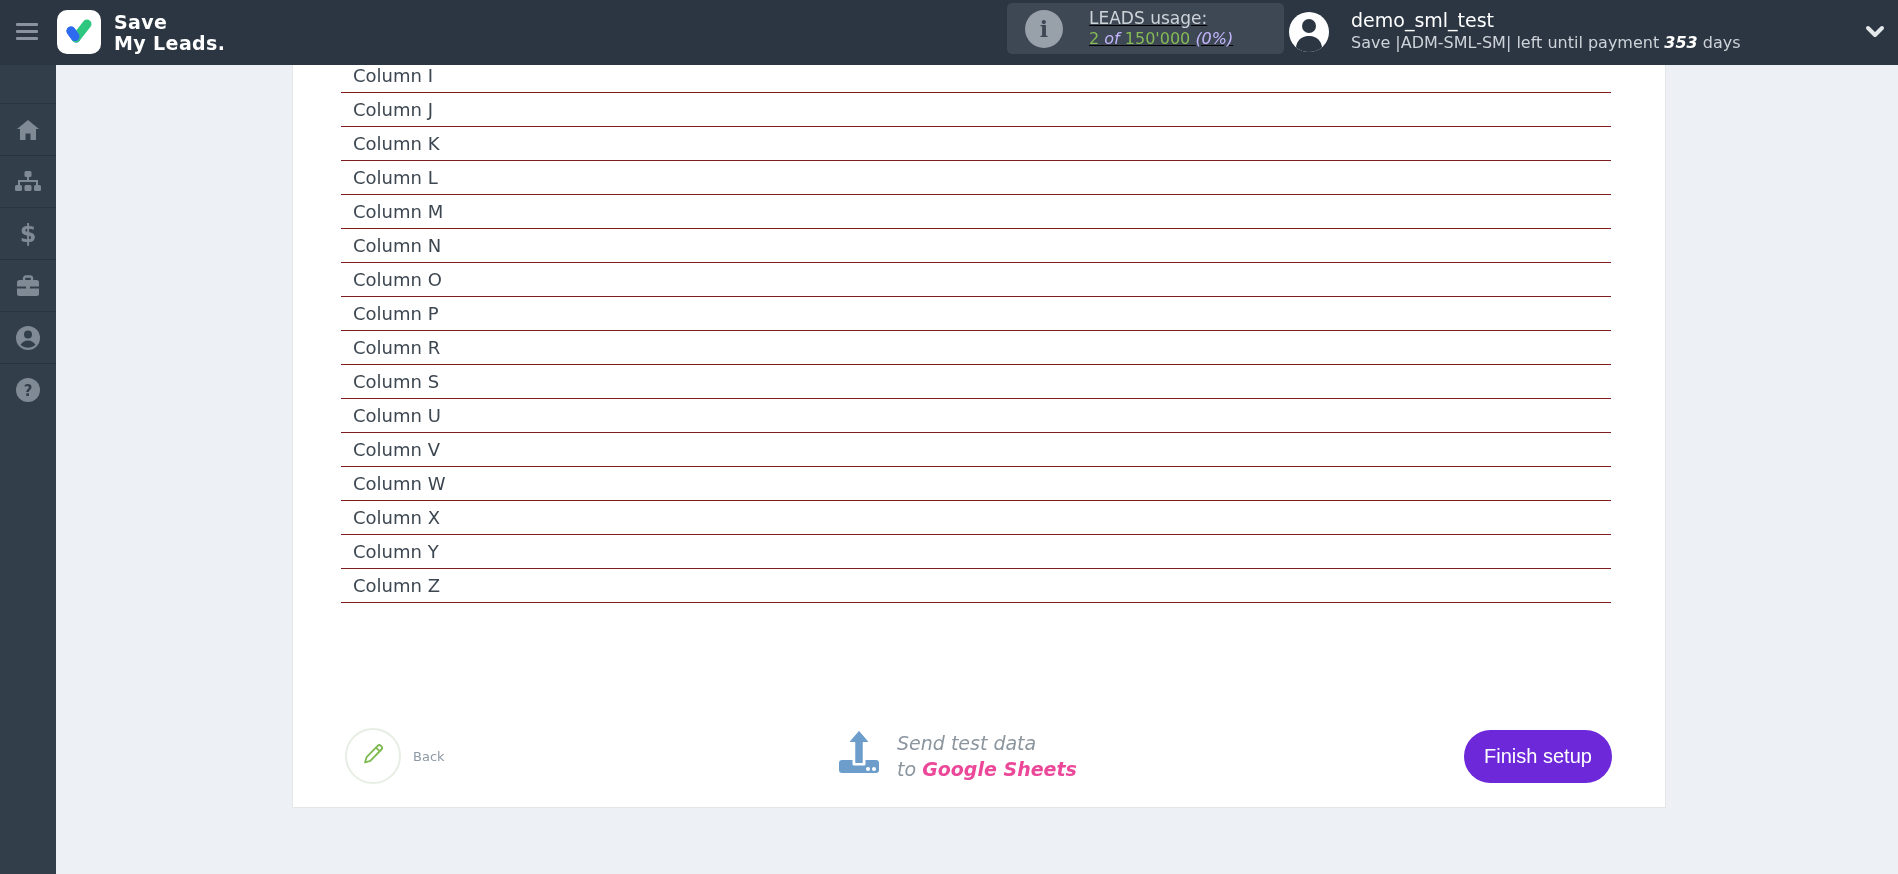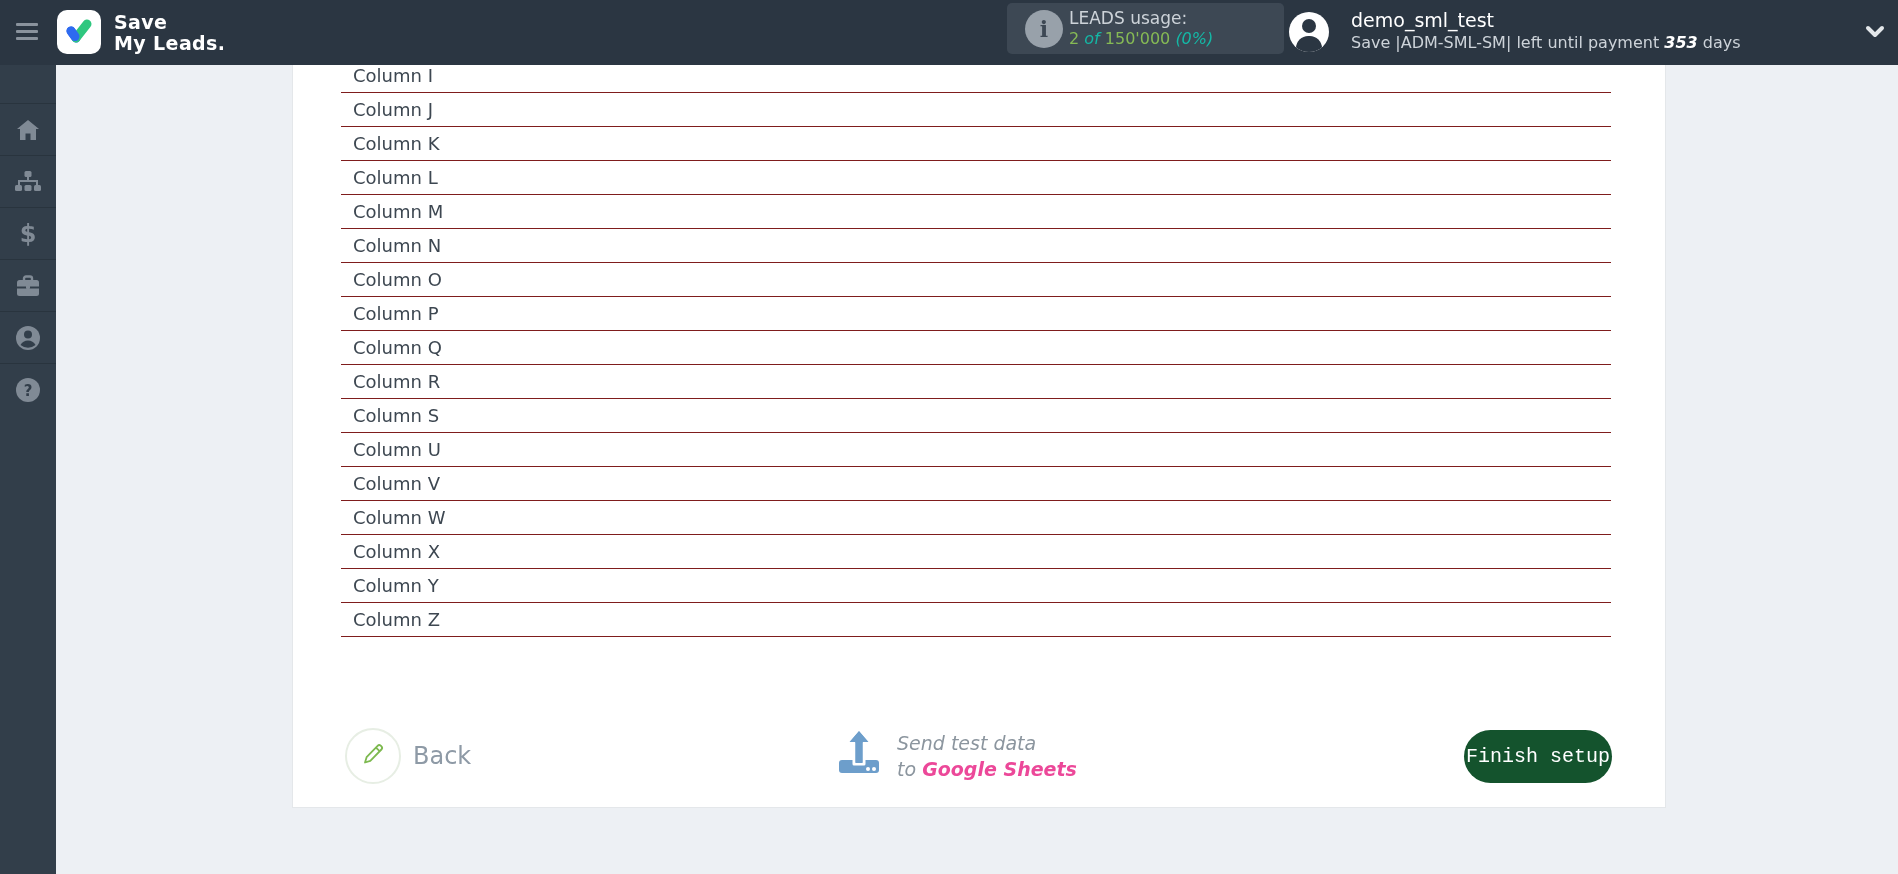--- a/index.html
+++ b/index.html
@@ -34,25 +34,25 @@
     position: absolute; left: 1007px; top: 3px; width: 277px; height: 51px;
     background: #3d4854; border-radius: 5px; display: flex; align-items: center;
     padding-left: 18px; cursor: default;
   }
   .info-circle {
     width: 38px; height: 38px; border-radius: 50%; background: #98a1aa;
     color: #3d4854; font-weight: bold; font-size: 22px;
     display: flex; align-items: center; justify-content: center;
     font-family: "DejaVu Serif", serif;
   }
-  .leads-text { margin-left: 6px; }
+  .leads-text { margin-left: 26px; text-decoration: underline; }
   .leads-label { color: #cdd3d9; font-size: 17px; line-height: 21px; }
   .leads-values { font-size: 16px; line-height: 20px; }
   .leads-num { color: #86ba55; }
-  .leads-dim { color: #14b8a6; font-style: italic; }
+  .leads-dim { color: #c4b5fd; font-style: italic; }
 
   .account { position: absolute; left: 1289px; top: 8px; display: flex; cursor: pointer; }
   .avatar {
     width: 40px; height: 40px; border-radius: 50%; background: #ffffff;
     margin-top: 4px; position: relative; overflow: hidden; flex: none;
   }
   .avatar .av-head { position: absolute; left: 13px; top: 7px; width: 14px; height: 14px; border-radius: 50%; background: #2b3642; }
   .avatar .av-body { position: absolute; left: 7px; top: 24px; width: 26px; height: 16px; border-radius: 13px 13px 4px 4px; background: #2b3642; }
   .account-text { margin-left: 22px; }
   .account-name { color: #ffffff; font-size: 19px; line-height: 24px; }
@@ -88,30 +88,30 @@
   }
 
   
   .back-btn {
     position: absolute; left: 52px; top: 663px; display: flex; align-items: center; cursor: pointer;
   }
   .back-circle {
     width: 56px; height: 56px; border-radius: 50%; background: #ffffff;
     border: 2px solid #e7eee4; display: flex; align-items: center; justify-content: center;
   }
-  .back-label { margin-left: 12px; color: #8e9aa6; font-size: 24px; }
+  .back-label { margin-left: 12px; color: #8e9aa6; font-size: 13px; }
 
   .send-block { position: absolute; left: 542px; top: 662px; display: flex; align-items: flex-start; font-style: italic; }
   .send-text { margin-left: 14px; font-size: 19px; line-height: 26px; color: #8b959e; padding-top: 3px; }
   .send-target { font-weight: bold; color: #ec4899; }
 
   .finish-btn {
     position: absolute; left: 1171px; top: 665px; width: 148px; height: 53px;
-    border-radius: 27px; background: #14532d; border: none; cursor: pointer;
-    color: #ffffff; font-size: 20px; font-family: Liberation Mono, monospace;
+    border-radius: 27px; background: #6d28d9; border: none; cursor: pointer;
+    color: #ffffff; font-size: 20px; font-family: Liberation Sans, sans-serif;
     display: flex; align-items: center; justify-content: center;
   }
 </style>
 </head>
 <body>
 
 <div class="header">
   <div class="hamburger">
     <span></span>
       <span></span>
@@ -248,23 +248,20 @@
       </div>
 
       <div class="row">
         <span>Column O</span>
       </div>
 
       <div class="row">
         <span>Column P</span>
       </div>
 
-      <div class="row">
-        <span>Column Q</span>
-      </div>
 
       <div class="row">
         <span>Column R</span>
       </div>
 
       <div class="row">
         <span>Column S</span>
       </div>
 
 

